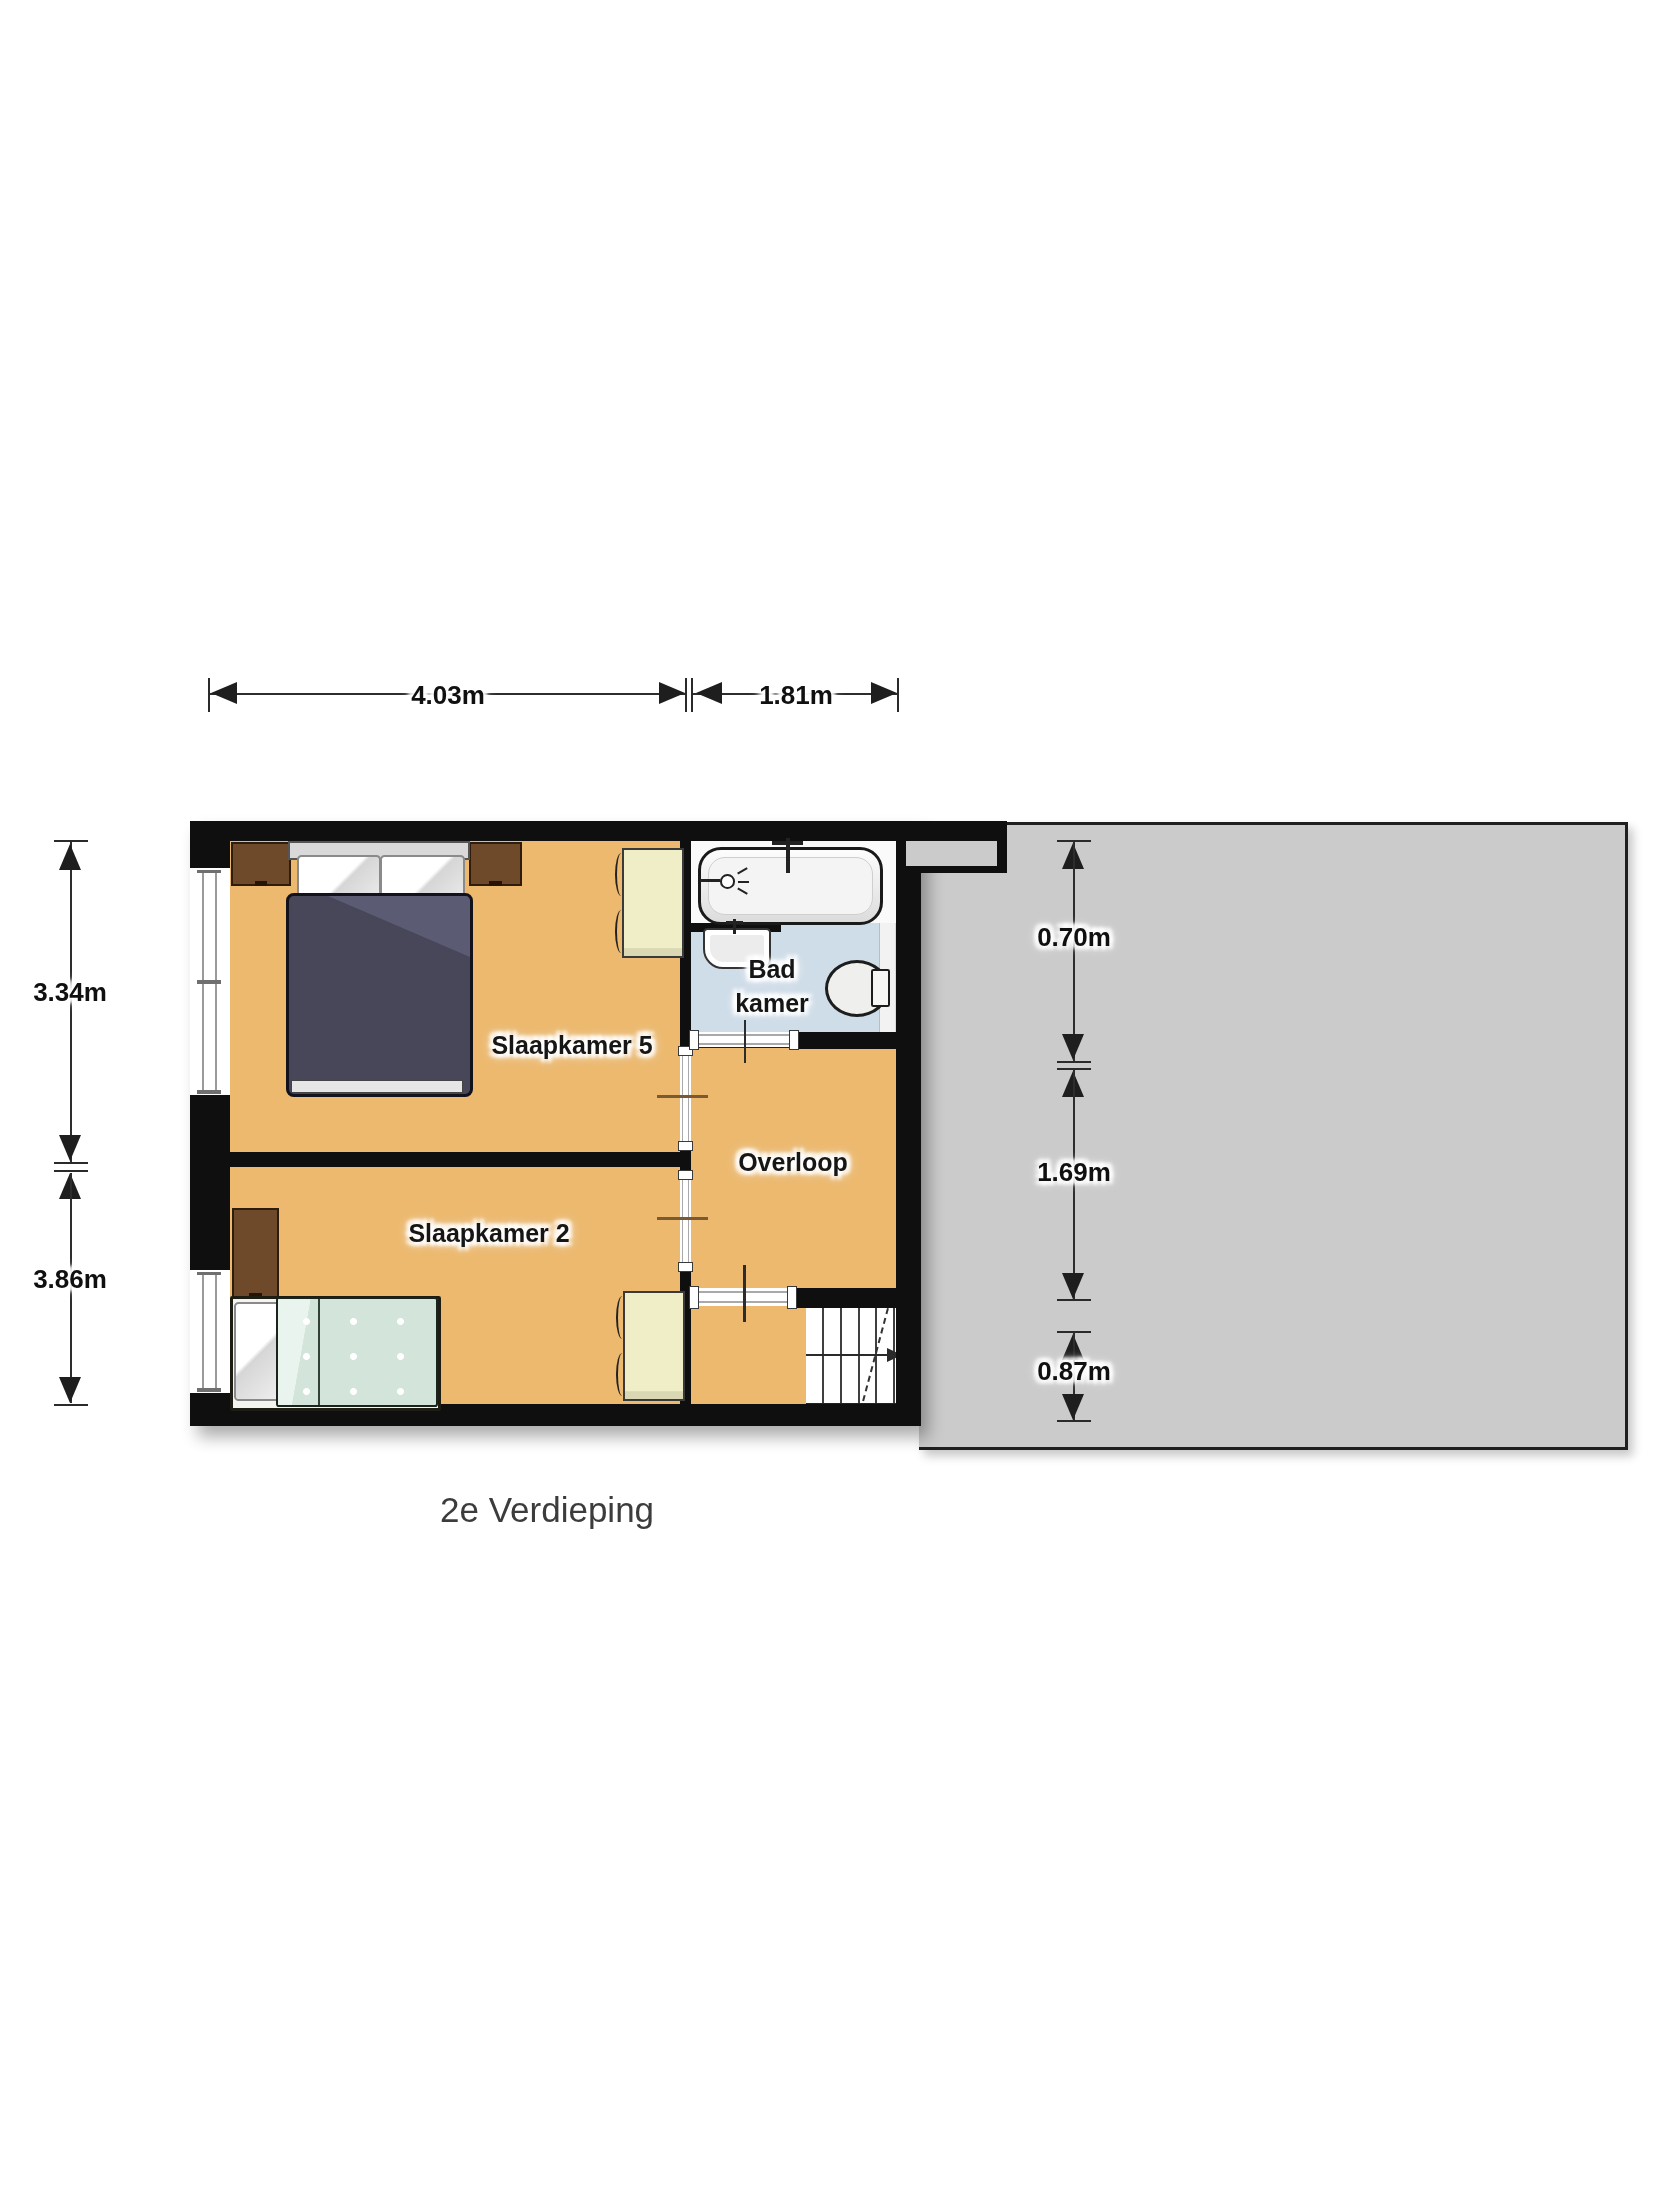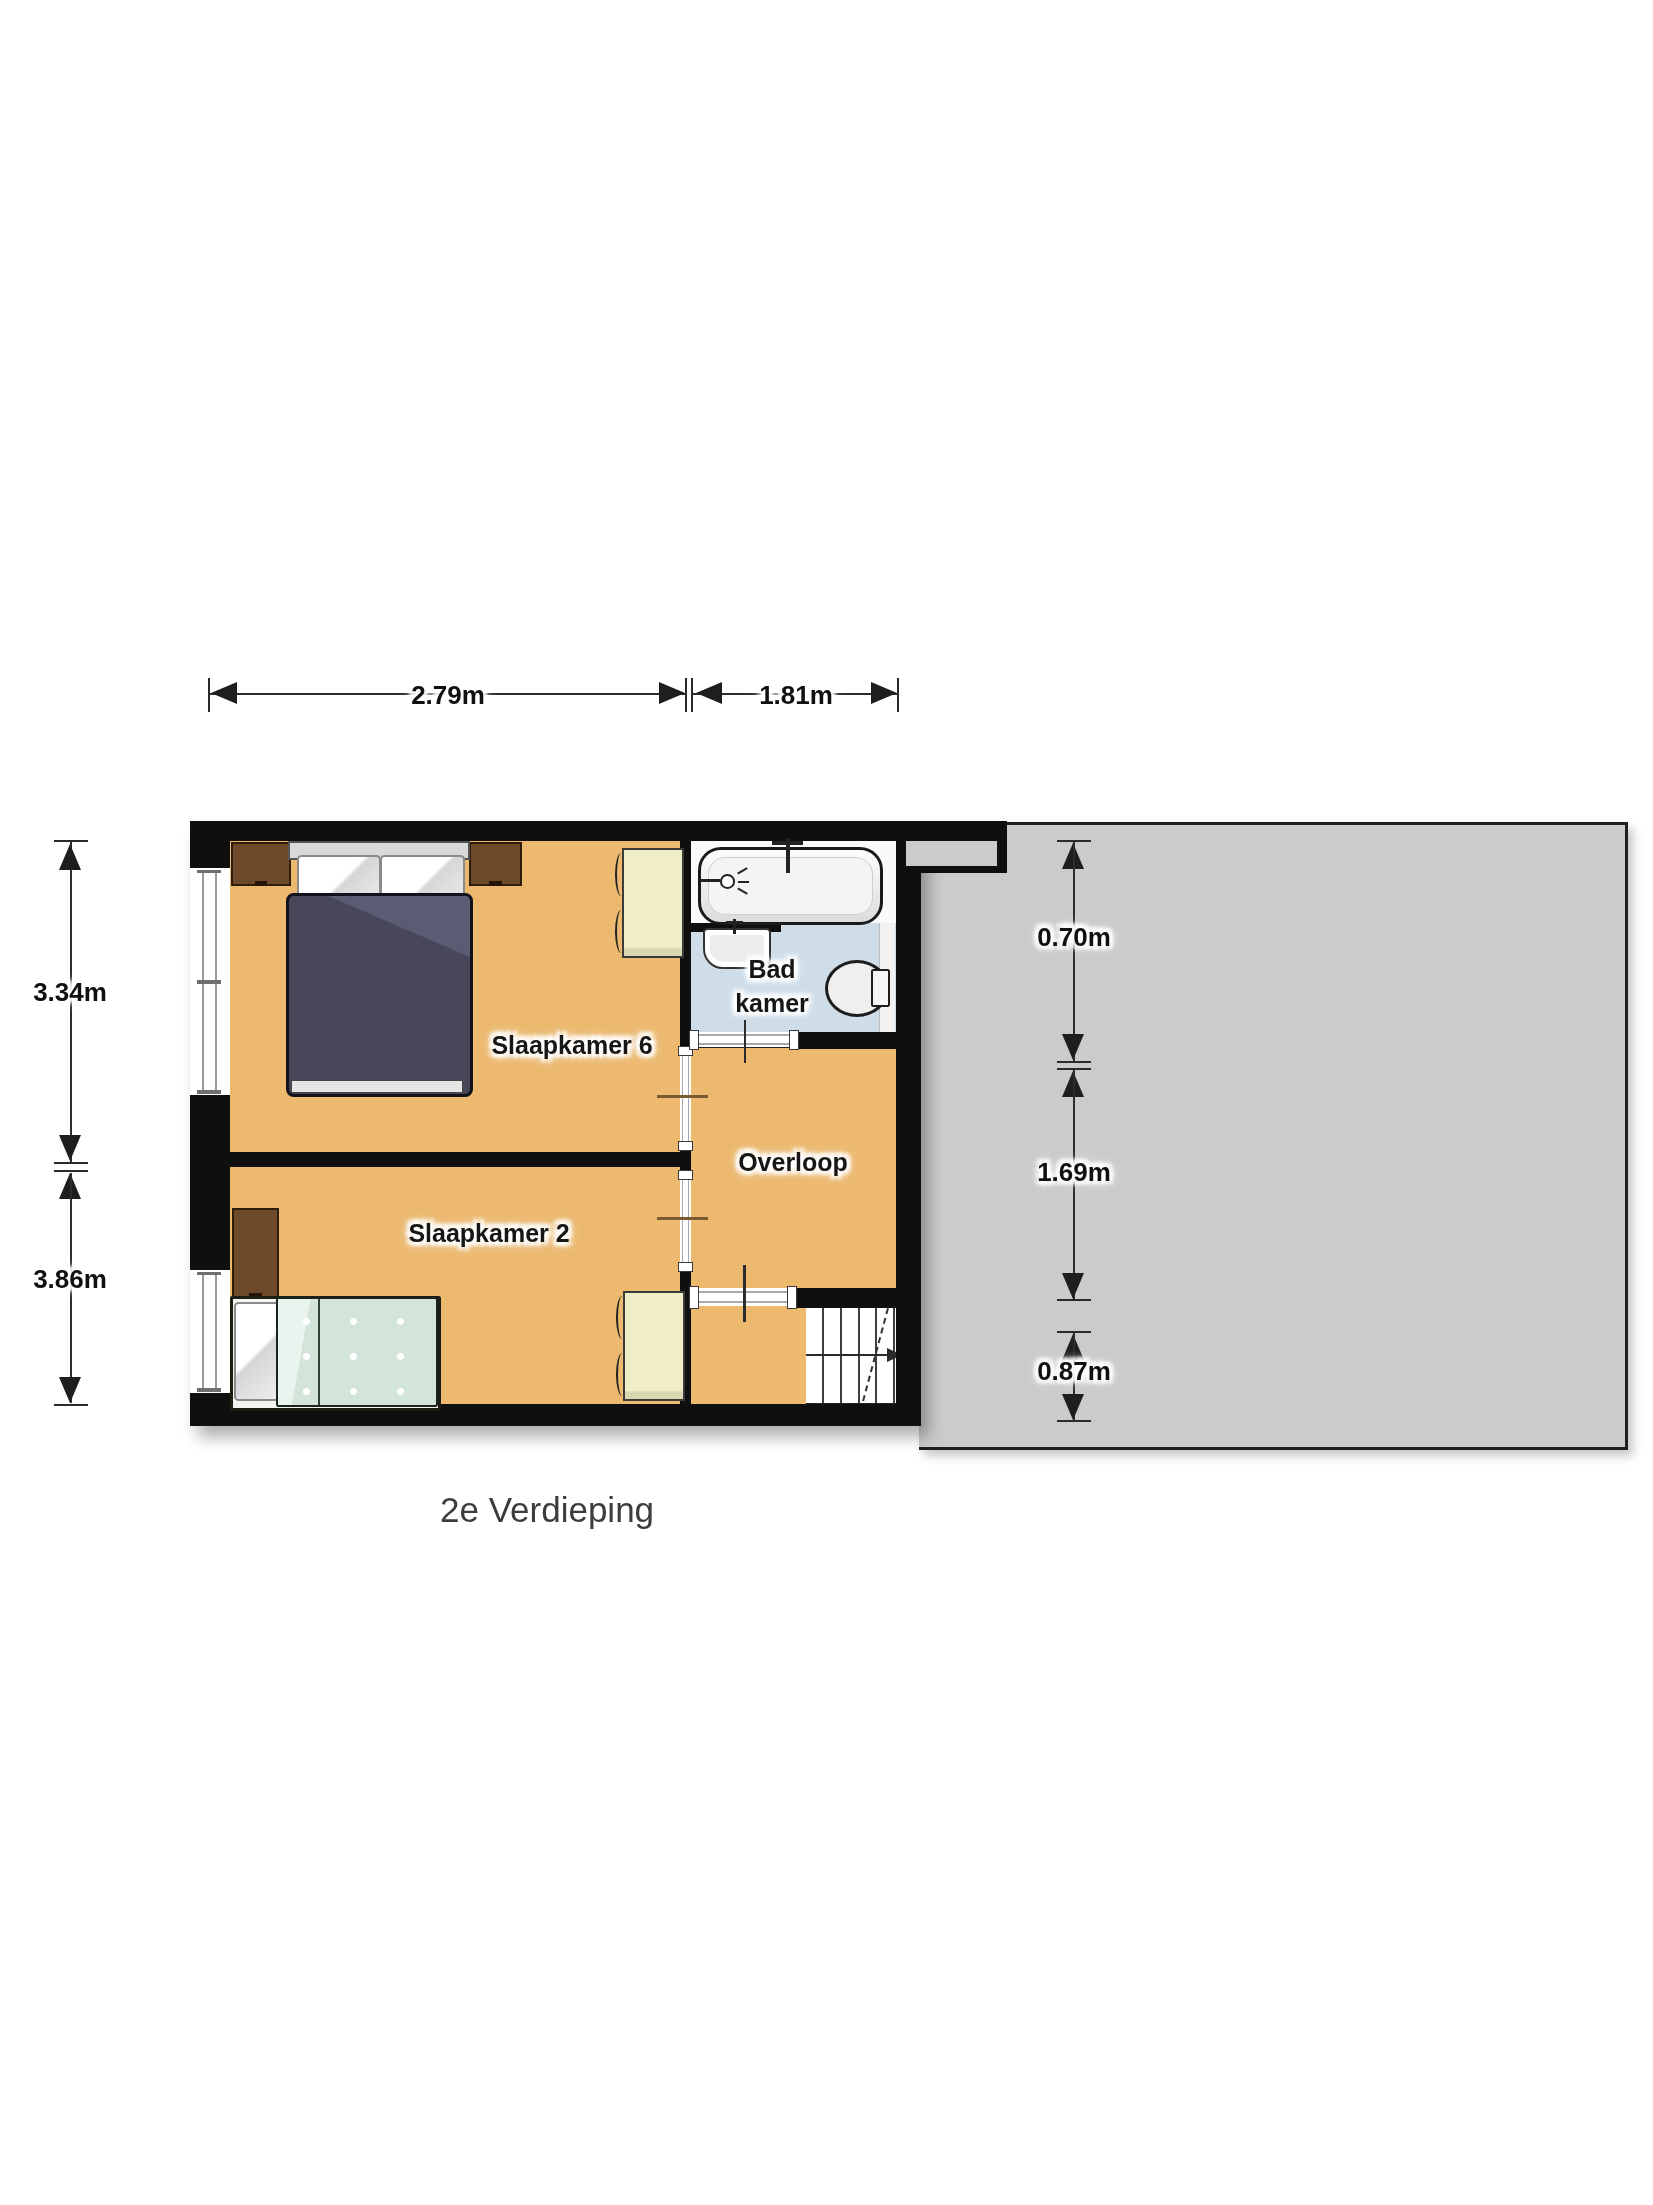--- a/index.html
+++ b/index.html
@@ -163,33 +163,33 @@
   <div class="abs duvet1" style="left:286px;top:893px;width:181px;height:198px;"></div>
   <div class="abs" style="left:291px;top:1080px;width:170px;height:10.7px;background:#e6e6e6;border:1.5px solid #444;"></div>
   <div class="abs wardrobe" style="left:622px;top:848px;width:58px;height:106px;"></div>
 
   <div class="abs wood" style="left:232px;top:1208px;width:43px;height:86px;"></div>
   <div class="abs" style="left:230px;top:1296px;width:205px;height:109px;background:#f5f5f0;border:3.1px solid #1d1d14;border-radius:2.3px;"></div>
   <div class="abs pillow" style="left:234px;top:1302px;width:47px;height:95px;"></div>
   <div class="abs duvet2" style="left:276px;top:1297px;width:158px;height:106px;"></div>
   <div class="abs wardrobe" style="left:623px;top:1291px;width:58px;height:106px;"></div>
 
-  <div class="abs room-label halo" style="left:572px;top:1045px;">Slaapkamer 6</div>
+  <div class="abs room-label halo" style="left:572px;top:1045px;">Slaapkamer 5</div>
   <div class="abs room-label halo" style="left:489px;top:1233px;">Slaapkamer 2</div>
   <div class="abs room-label halo" style="left:772px;top:969px;">Bad</div>
   <div class="abs room-label halo" style="left:772px;top:1003px;">kamer</div>
   <div class="abs thinline" style="left:744px;top:1020px;width:2.3px;height:43px;"></div>
   <div class="abs room-label halo" style="left:793px;top:1162px;">Overloop</div>
 
   <div class="abs dim" style="left:209px;top:693px;width:478px;height:2.3px;"></div>
   <div class="abs tick" style="left:208px;top:678px;width:2.3px;height:34px;"></div>
   <div class="abs ar ar-left" style="left:211px;top:682px;"></div>
   <div class="abs ar ar-right" style="left:659px;top:682px;"></div>
   <div class="abs tick" style="left:685px;top:678px;width:2.3px;height:34px;"></div>
-  <div class="abs dim-label halo" style="left:448px;top:695px;">2.79m</div>
+  <div class="abs dim-label halo" style="left:448px;top:695px;">4.03m</div>
 
   <div class="abs dim" style="left:693px;top:693px;width:205px;height:2.3px;"></div>
   <div class="abs tick" style="left:691px;top:678px;width:2.3px;height:34px;"></div>
   <div class="abs ar ar-left" style="left:696px;top:682px;"></div>
   <div class="abs ar ar-right" style="left:871px;top:682px;"></div>
   <div class="abs tick" style="left:897px;top:678px;width:2.3px;height:34px;"></div>
   <div class="abs dim-label halo" style="left:796px;top:695px;">1.81m</div>
 
   <div class="abs dim" style="left:70px;top:842px;width:2.3px;height:320px;"></div>
   <div class="abs tick" style="left:54px;top:840px;width:34px;height:2.3px;"></div>

